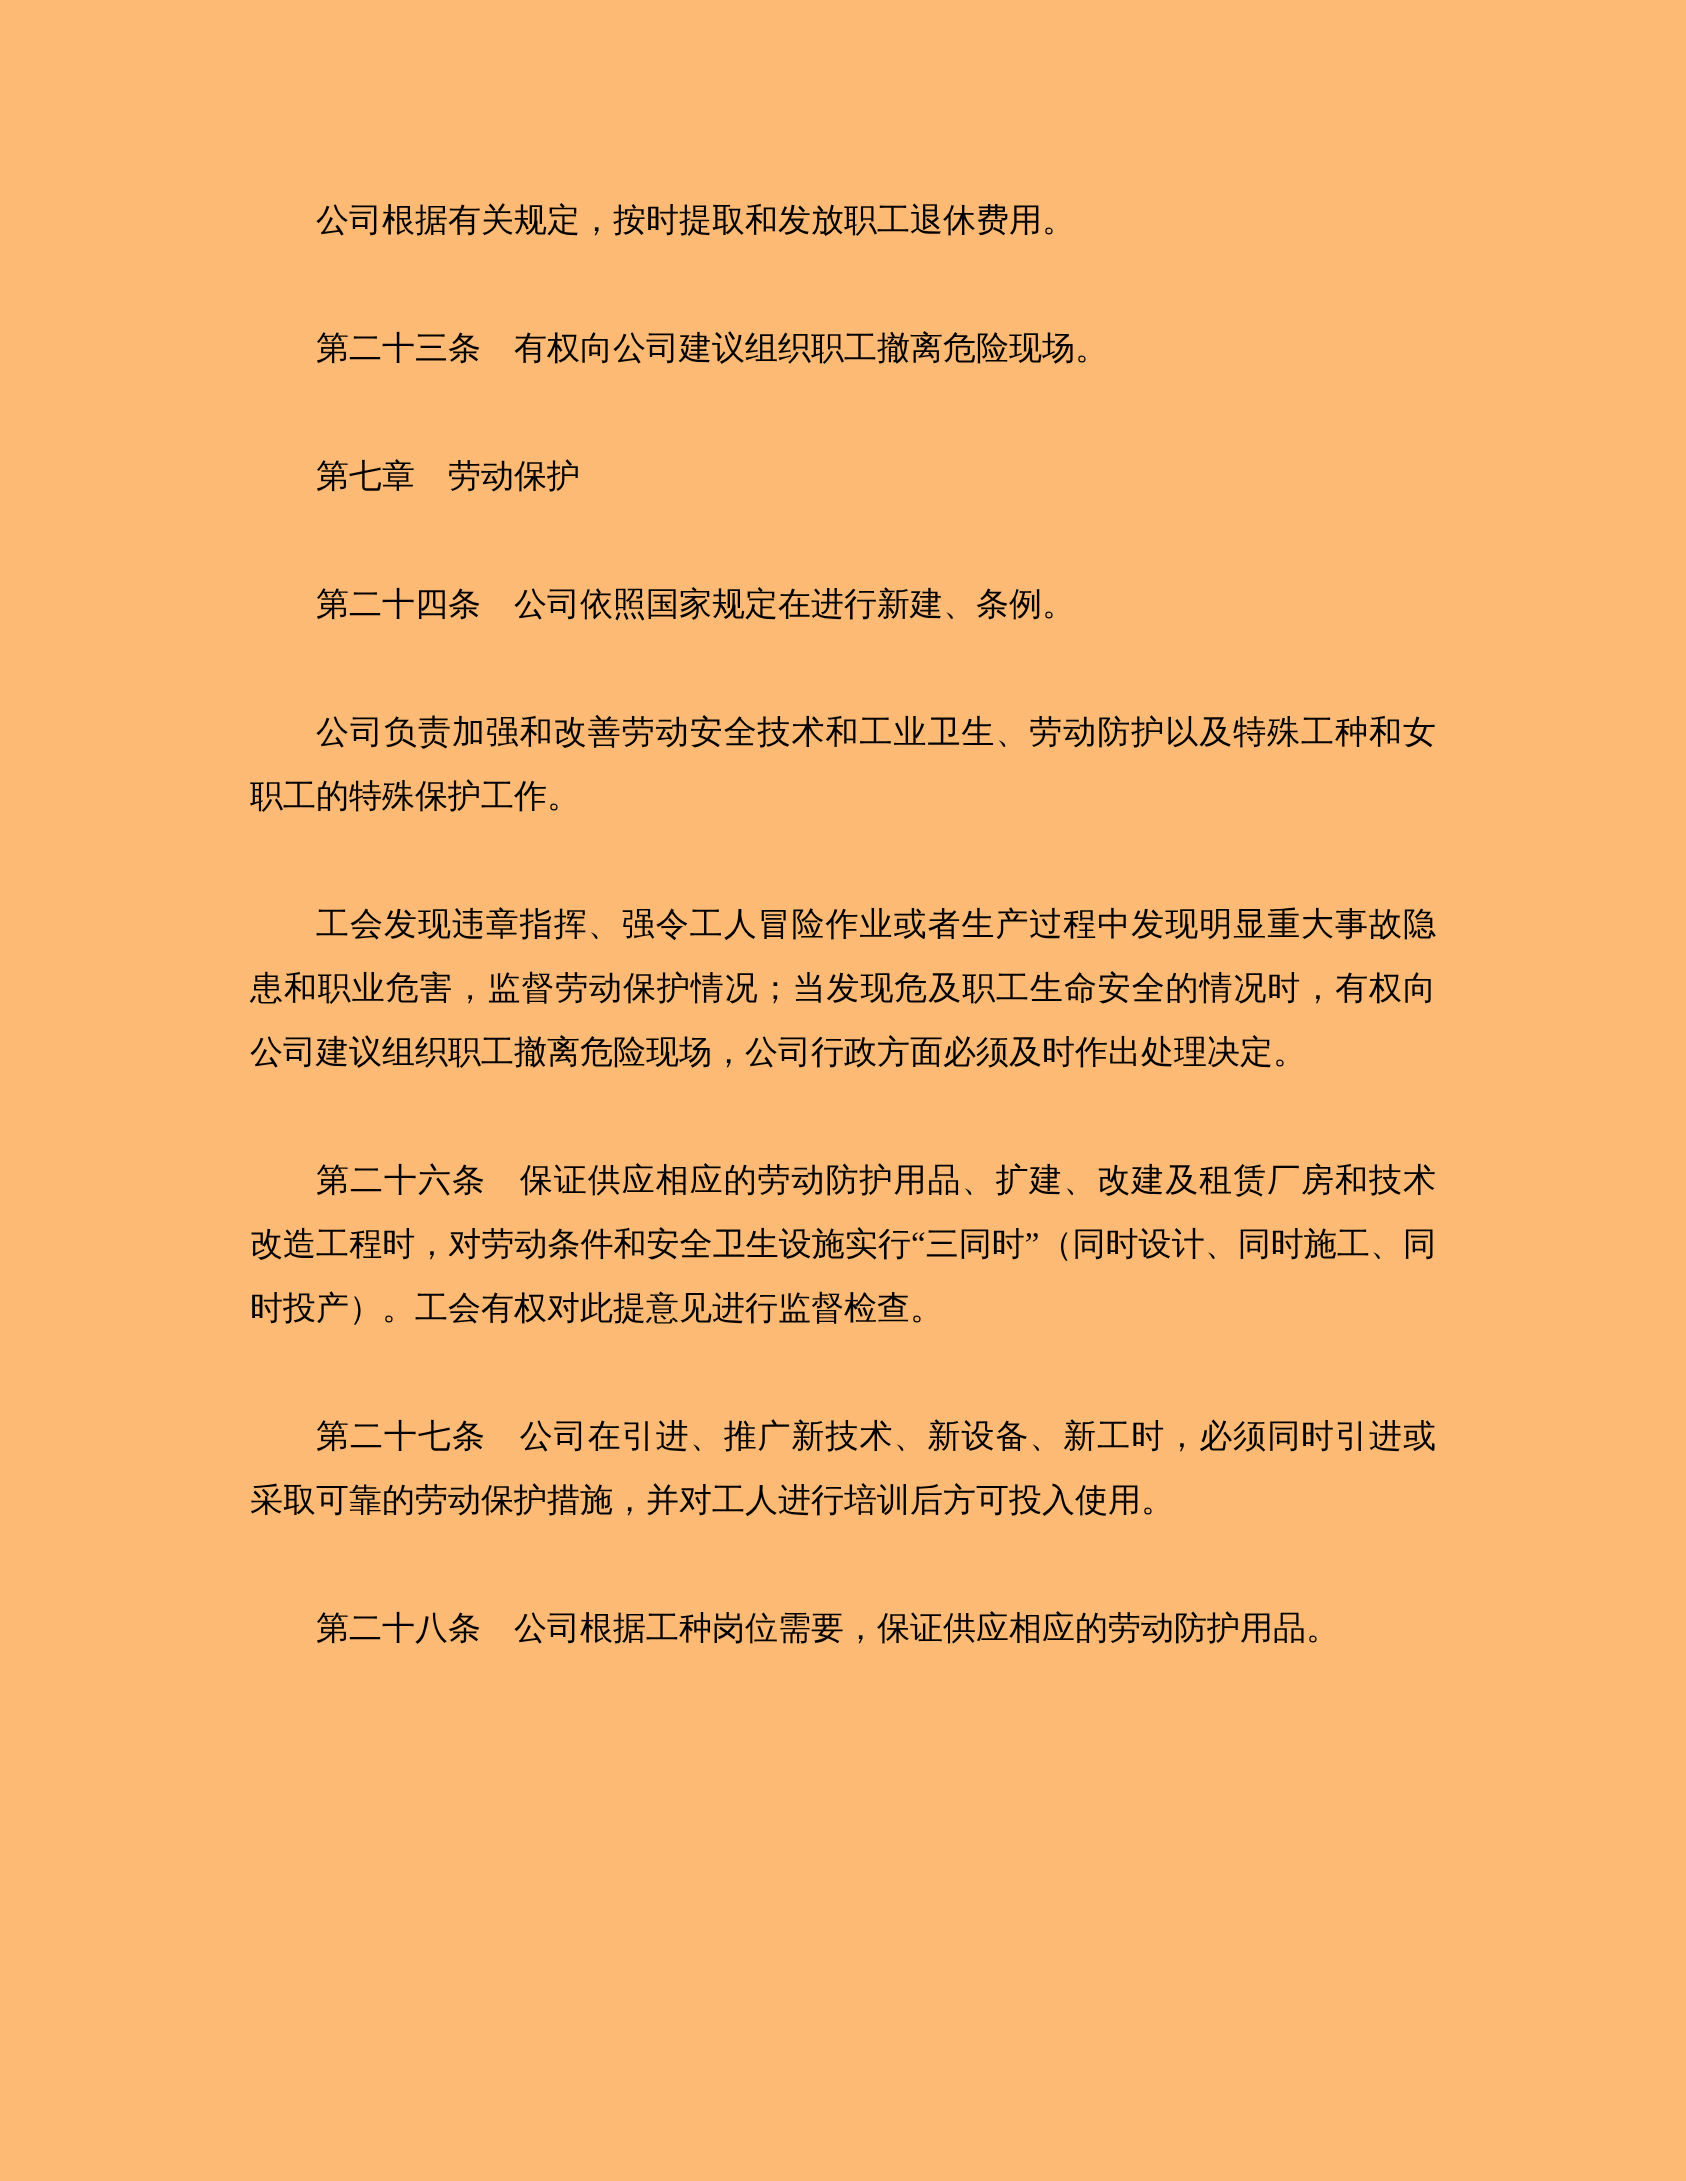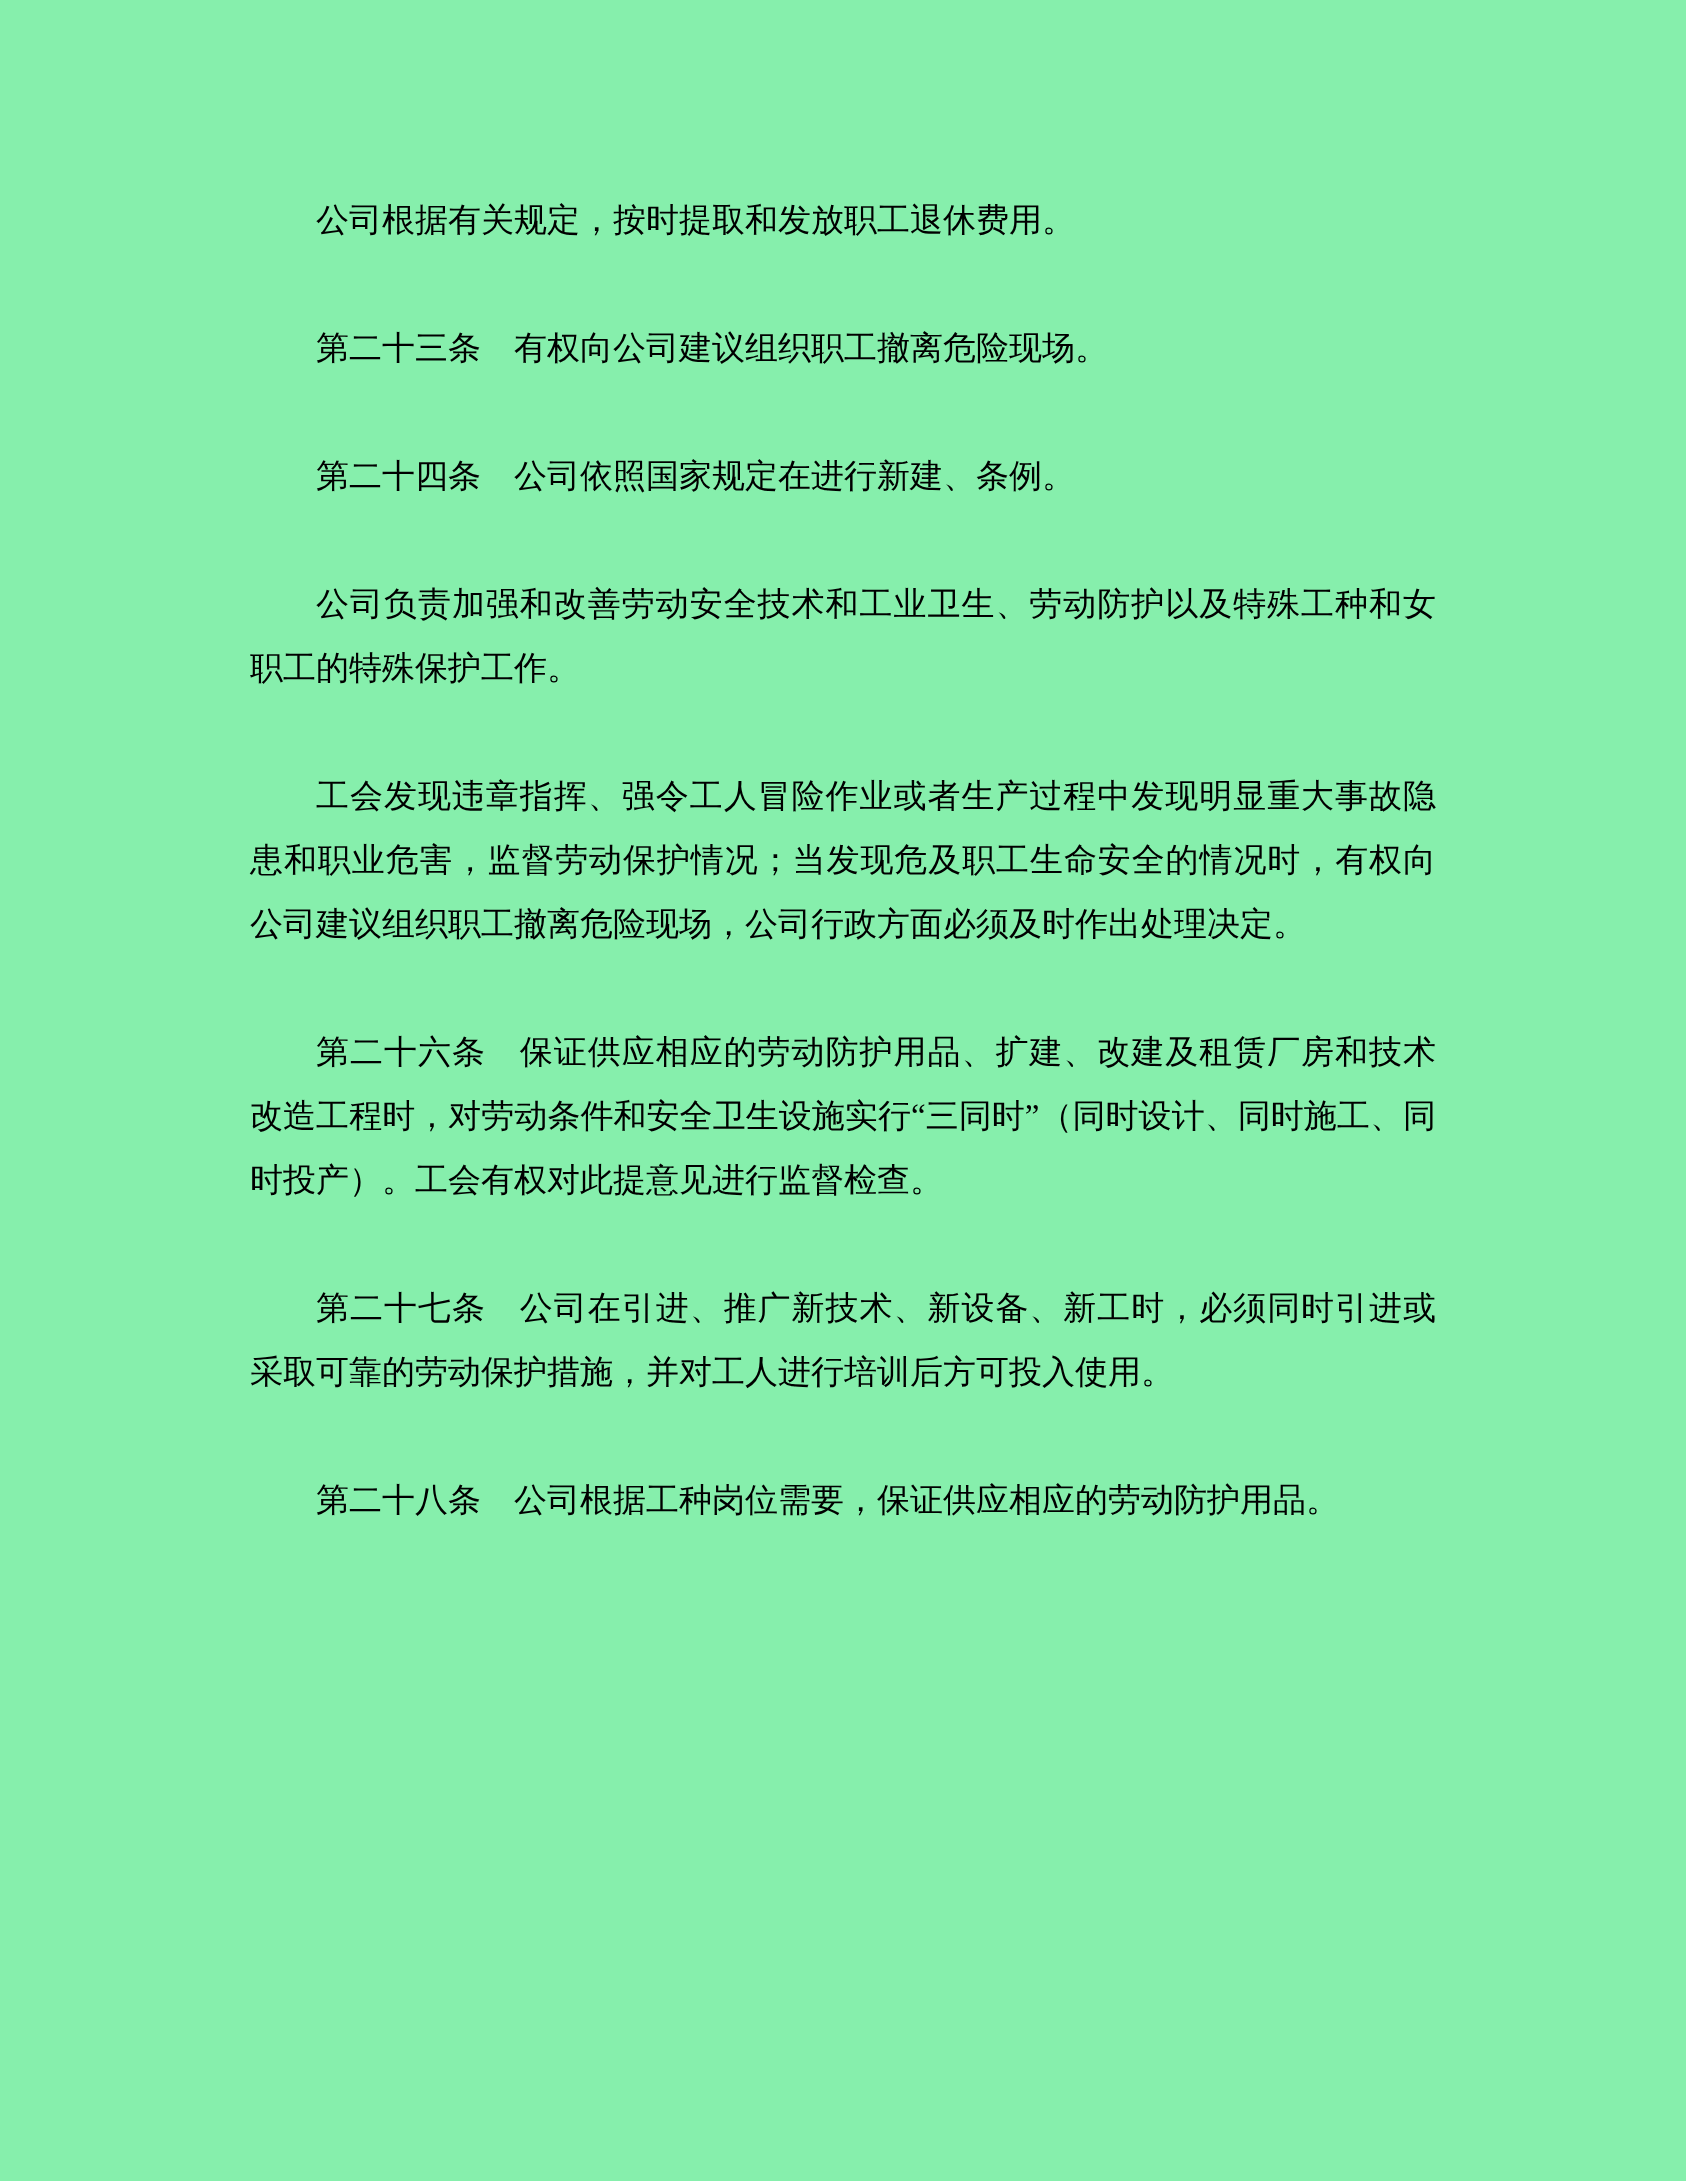--- a/index.html
+++ b/index.html
@@ -4,21 +4,21 @@
 <style>
   html, body {
     margin: 0;
     padding: 0;
     background: #ffffff;
   }
   .page {
     position: relative;
     width: 1686px;
     height: 2182px;
-    background: #86efac;
+    background: #fdba74;
     overflow: hidden;
   }
   .content {
     position: absolute;
     left: 250px;
     top: 188px;
     width: 1186px;
     font-family: "Liberation Serif", "DejaVu Serif", serif;
     font-size: 33px;
     line-height: 64px;
@@ -31,20 +31,21 @@
     word-break: break-all;
   }
 </style>
 </head>
 <body>
 
 <div class="page">
   <div class="content" id="document-content">
       <p>公司根据有关规定，按时提取和发放职工退休费用。</p>
       <p>第二十三条　有权向公司建议组织职工撤离危险现场。</p>
+      <p>第七章　劳动保护</p>
       <p>第二十四条　公司依照国家规定在进行新建、条例。</p>
       <p>公司负责加强和改善劳动安全技术和工业卫生、劳动防护以及特殊工种和女职工的特殊保护工作。</p>
       <p>工会发现违章指挥、强令工人冒险作业或者生产过程中发现明显重大事故隐患和职业危害，监督劳动保护情况；当发现危及职工生命安全的情况时，有权向公司建议组织职工撤离危险现场，公司行政方面必须及时作出处理决定。</p>
       <p>第二十六条　保证供应相应的劳动防护用品、扩建、改建及租赁厂房和技术改造工程时，对劳动条件和安全卫生设施实行“三同时”（同时设计、同时施工、同时投产）。工会有权对此提意见进行监督检查。</p>
       <p>第二十七条　公司在引进、推广新技术、新设备、新工时，必须同时引进或采取可靠的劳动保护措施，并对工人进行培训后方可投入使用。</p>
       <p>第二十八条　公司根据工种岗位需要，保证供应相应的劳动防护用品。</p>
     </div>
 </div>
 
 

